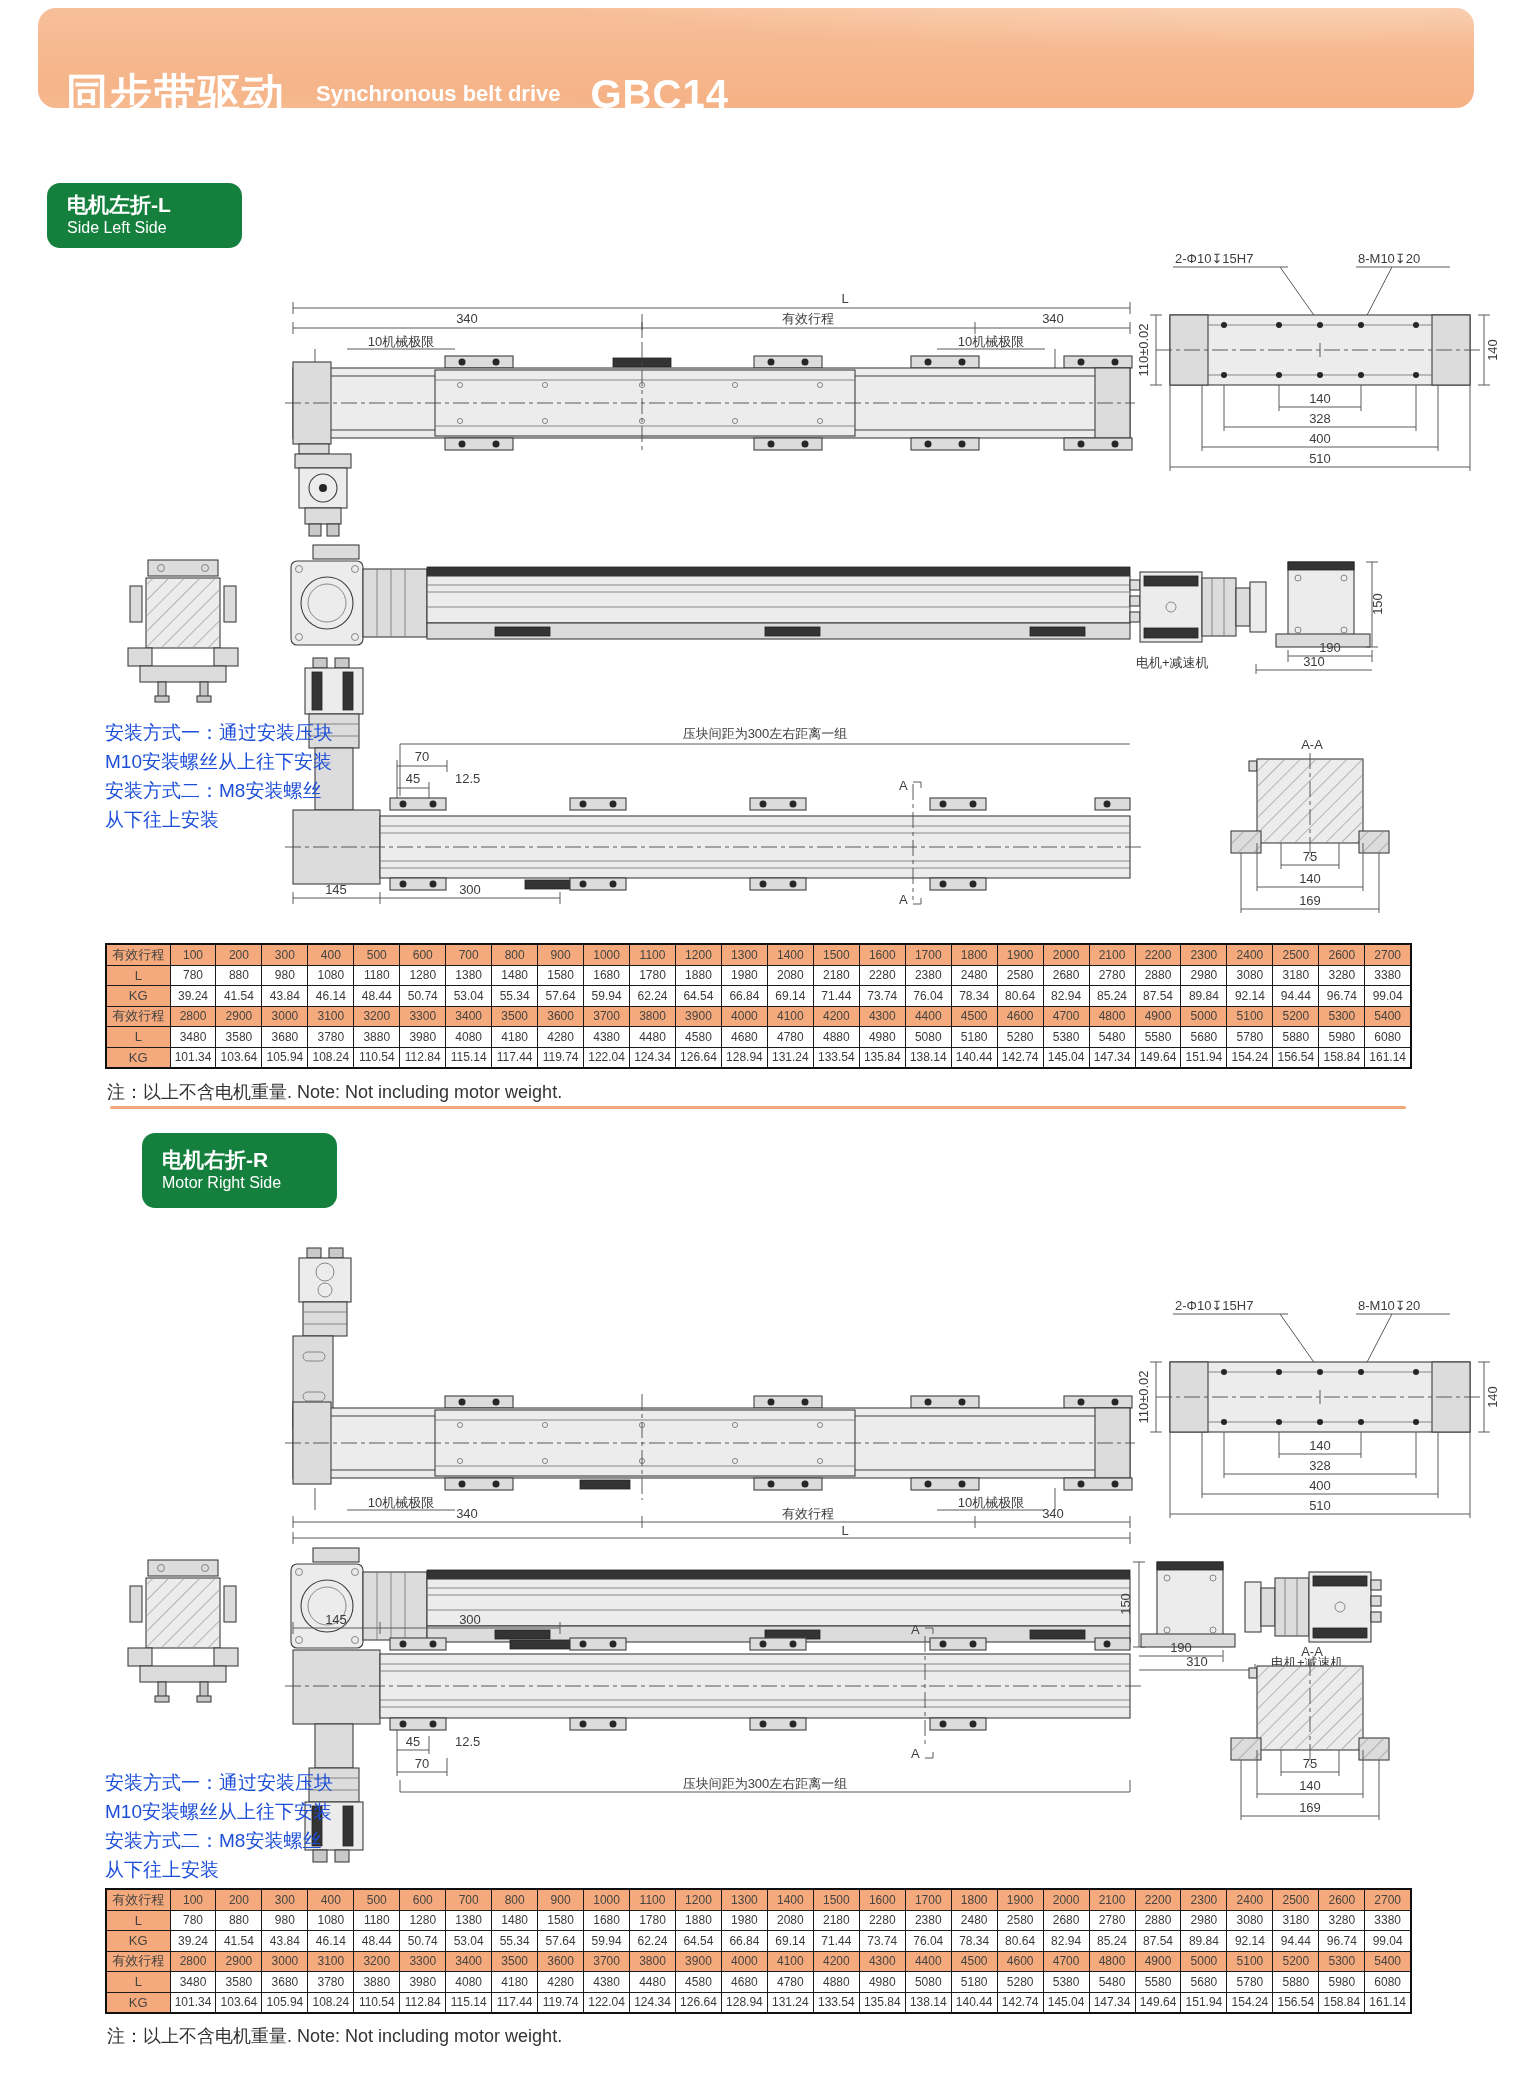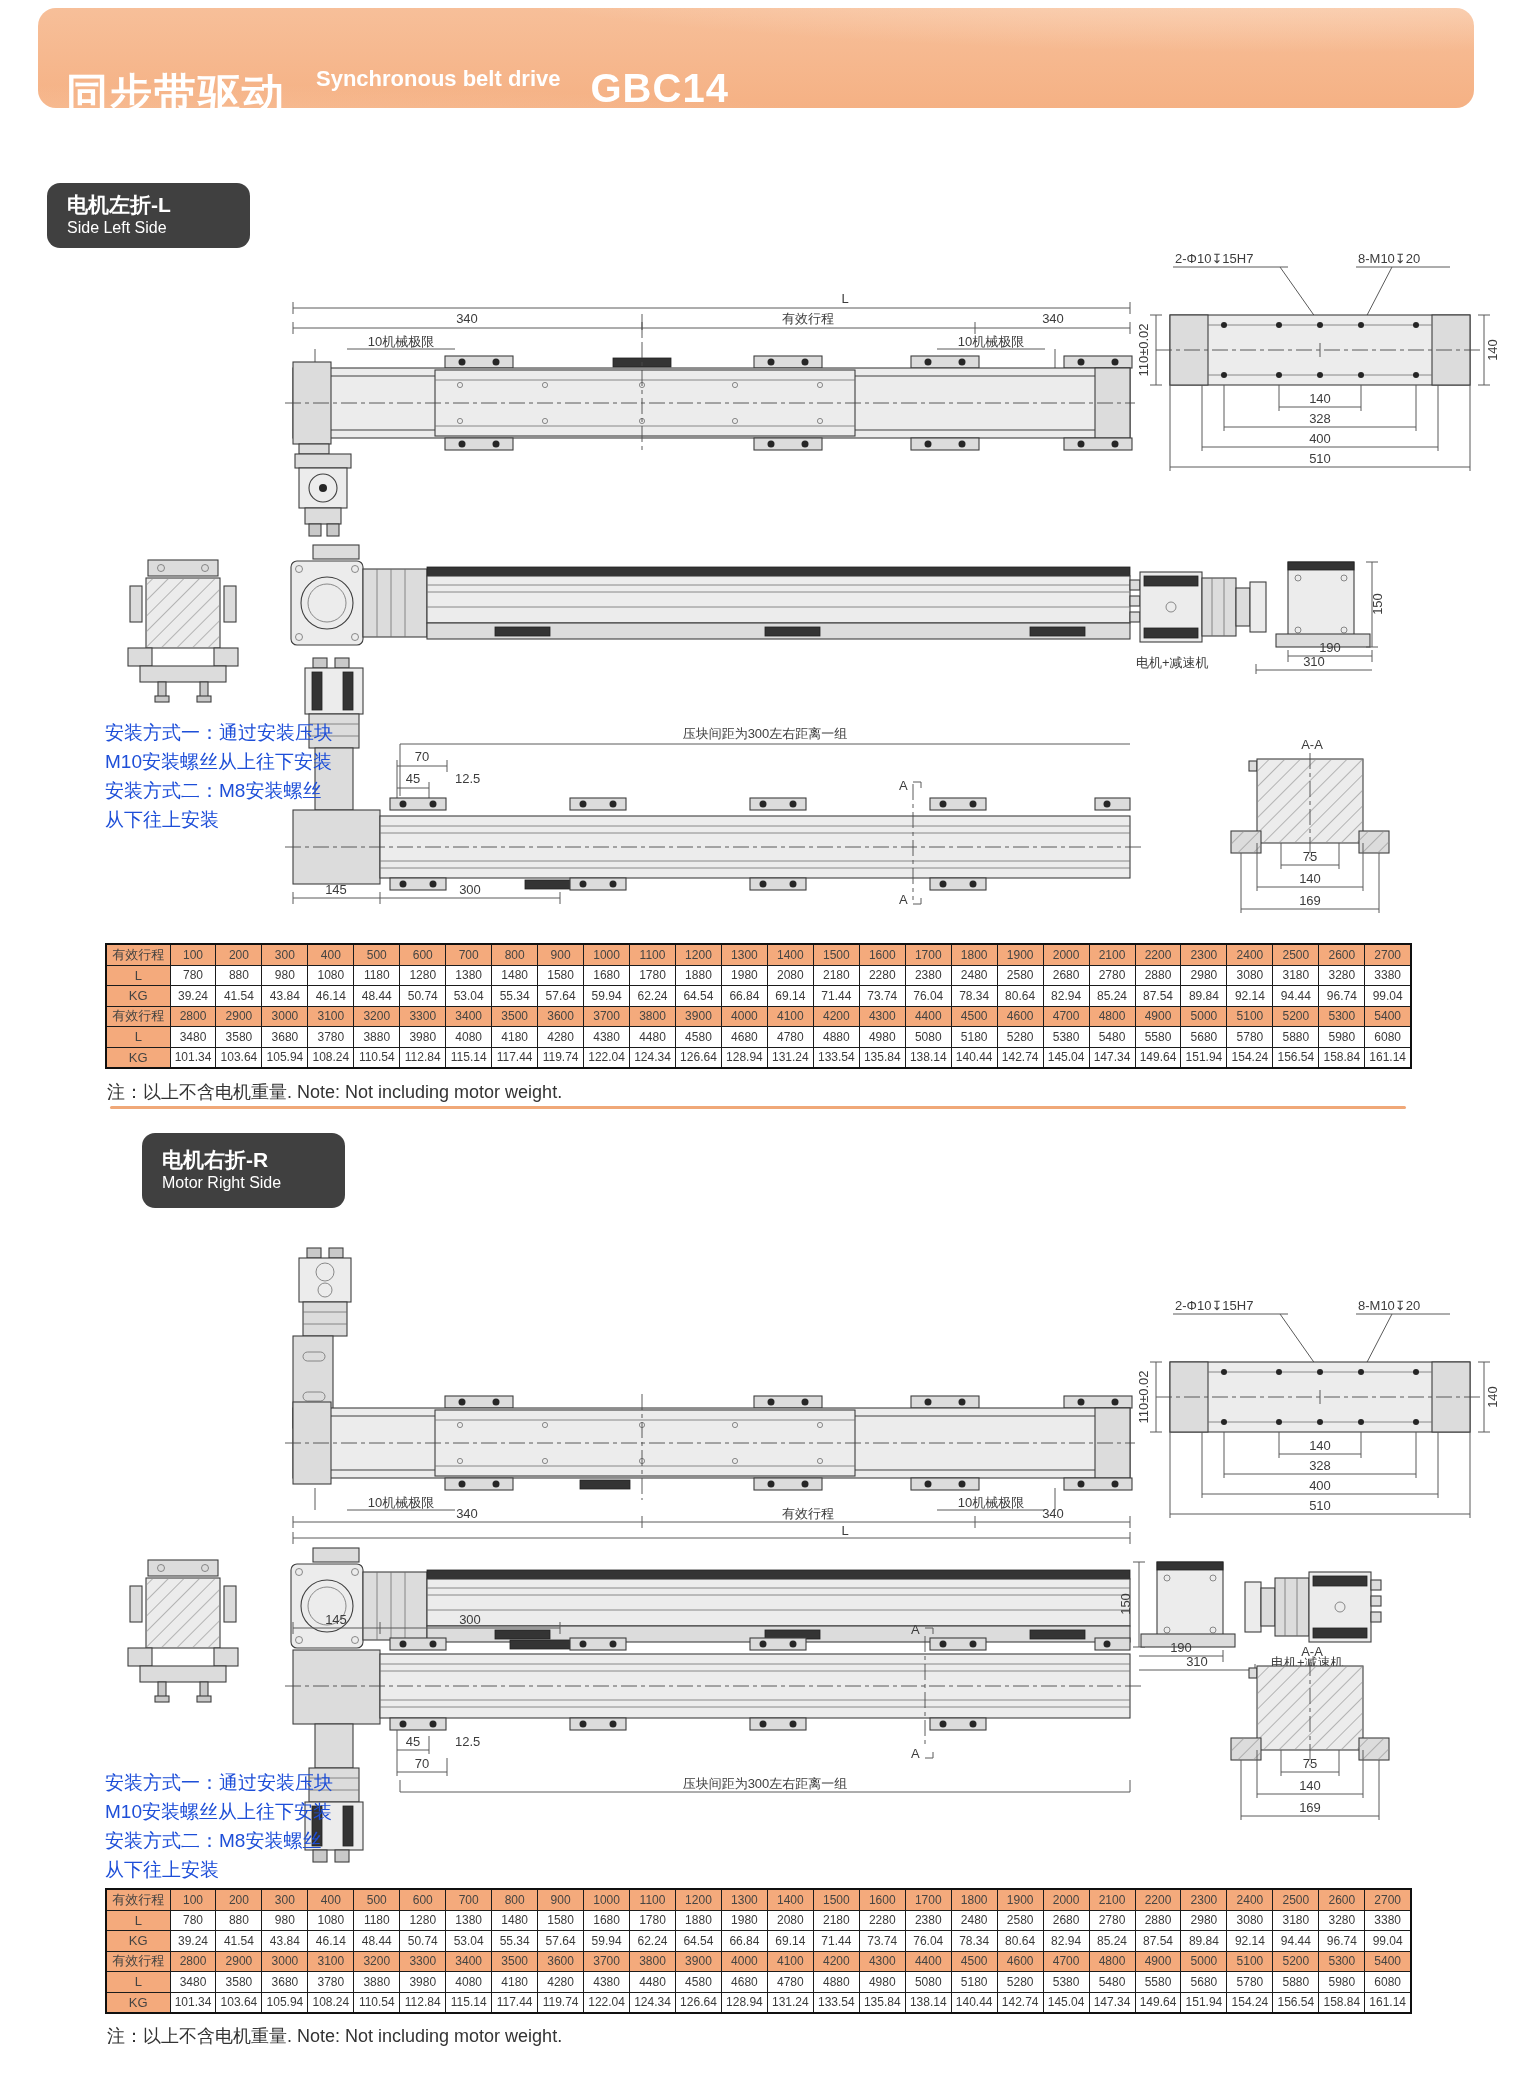--- a/index.html
+++ b/index.html
@@ -5,26 +5,26 @@
   html,body{margin:0;padding:0;background:#fff}
   .page{position:relative;width:1514px;height:2078px;background:#fff;
         font-family:"Liberation Sans","DejaVu Sans",sans-serif;overflow:hidden;color:#3a3a3a}
   
   .banner{position:absolute;left:38px;top:8px;width:1436px;height:100px;border-radius:18px;
     background:
       radial-gradient(120% 190% at 88% -60%, #fde4d0 0%, rgba(253,228,208,0) 55%),
       radial-gradient(140% 200% at 8% 180%, #fbd3b4 0%, rgba(251,211,180,0) 52%),
       linear-gradient(180deg,#f7bf99 0%,#f5b184 100%);
     display:flex;align-items:baseline;gap:30px;padding:0 0 0 28px;box-sizing:border-box}
-  .banner-inner{display:flex;align-items:flex-start;gap:30px;margin-top:58px}
+  .banner-inner{display:flex;align-items:center;gap:30px;margin-top:58px}
   .banner .t-cn{font-size:42px;font-weight:bold;color:#fff;letter-spacing:2px}
   .banner .t-en{font-size:22px;font-weight:bold;color:#fff}
   .banner .t-model{font-size:40px;font-weight:bold;color:#fff;letter-spacing:1px}
   
-  .badge{position:absolute;background:#404040;border-radius:13px;color:#fff;padding:9px 28px 10px 20px;min-width:155px}
+  .badge{position:absolute;background:#15803d;border-radius:13px;color:#fff;padding:9px 20px 10px 20px;min-width:155px}
   .badge .b-cn{font-size:21px;font-weight:bold;line-height:26px}
   .badge .b-en{font-size:16px;line-height:20px}
   
   .install{position:absolute;font-size:19px;line-height:29px;color:#1d4ed8;white-space:nowrap}
   
   .note{position:absolute;font-size:18px;color:#333}
   .divider{position:absolute;height:3px;background:#f0a878;border-radius:2px}
   
   table.spec{position:absolute;border-collapse:collapse;table-layout:fixed;width:1307px;
              border:2px solid #101010;font-size:12px}

